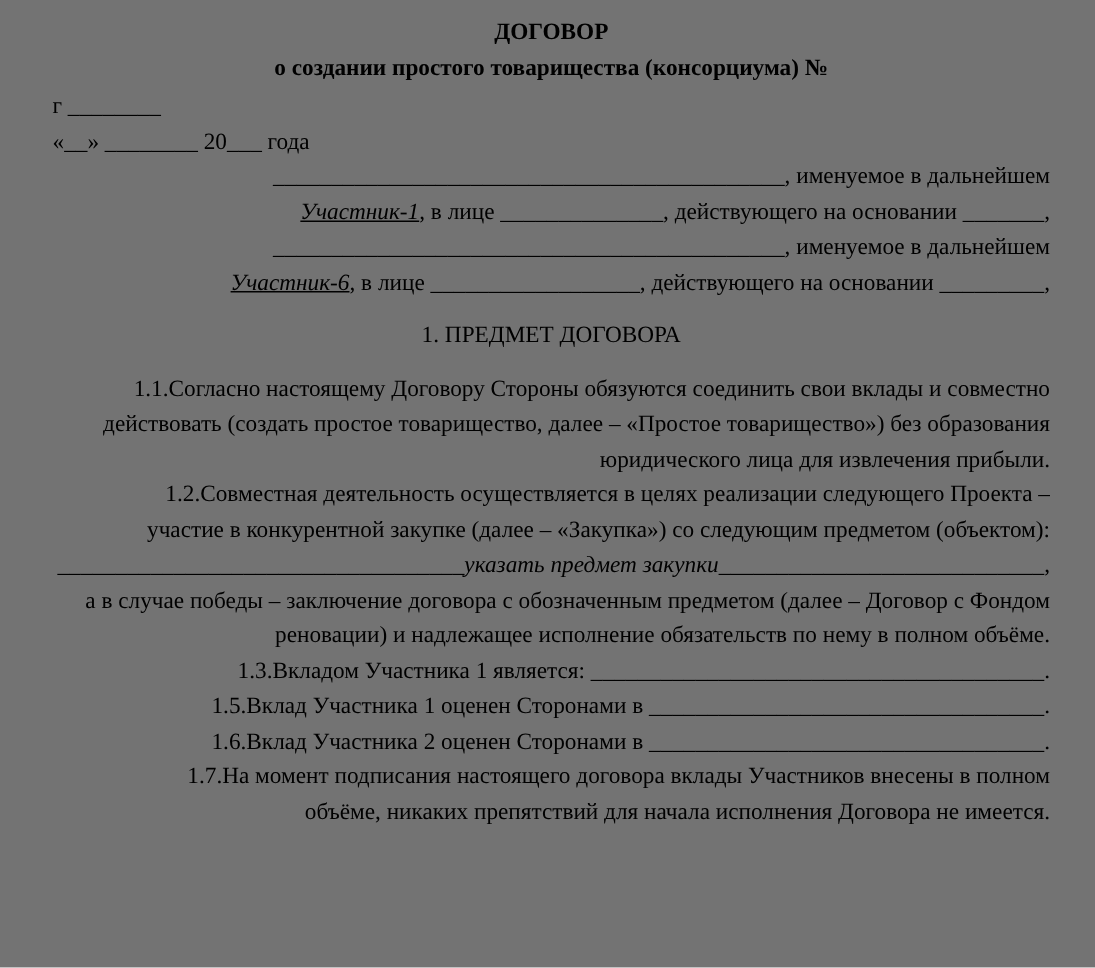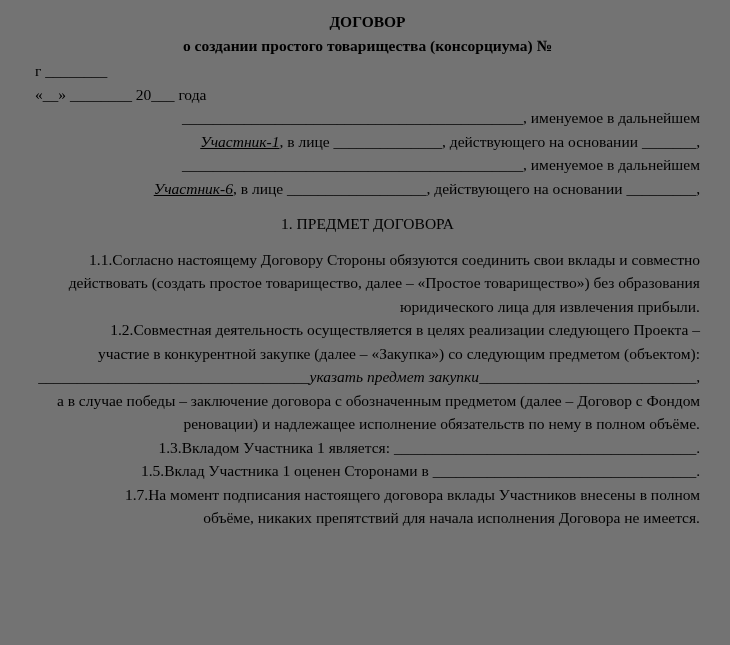--- a/index.html
+++ b/index.html
@@ -46,16 +46,17 @@
 
   <p class="para just fl-indent"><span class="num">1.1.</span><span>Согласно настоящему Договору Стороны обязуются соединить свои вклады и совместно действовать (создать простое товарищество, далее – «Простое товарищество») без образования юридического лица для извлечения прибыли.</span></p>
 
   <p class="para just fl-indent"><span class="num">1.2.</span><span>Совместная деятельность осуществляется в целях реализации следующего Проекта – участие в конкурентной закупке (далее – «Закупка») со следующим предметом (объектом): </span><span class="blank">___________________________________</span><span class="it">указать предмет закупки</span><span class="blank">____________________________</span><span>, а в случае победы – заключение договора с обозначенным предметом (далее – Договор с Фондом реновации) и надлежащее исполнение обязательств по нему в полном объёме.</span></p>
 
   <p class="para fl-indent"><span class="num">1.3.</span><span>Вкладом Участника 1 является: </span><span class="blank">_______________________________________</span><span>.</span></p>
 
 
   <p class="para fl-indent"><span class="num">1.5.</span><span>Вклад Участника 1 оценен Сторонами в </span><span class="blank">__________________________________</span><span>.</span></p>
 
+  <p class="para fl-indent"><span class="num">1.6.</span><span>Вклад Участника 2 оценен Сторонами в </span><span class="blank">__________________________________</span><span>.</span></p>
 
   <p class="para just fl-indent"><span class="num">1.7.</span><span>На момент подписания настоящего договора вклады Участников внесены в полном объёме, никаких препятствий для начала исполнения Договора не имеется.</span></p>
 
 </div>
 
 </body></html>

